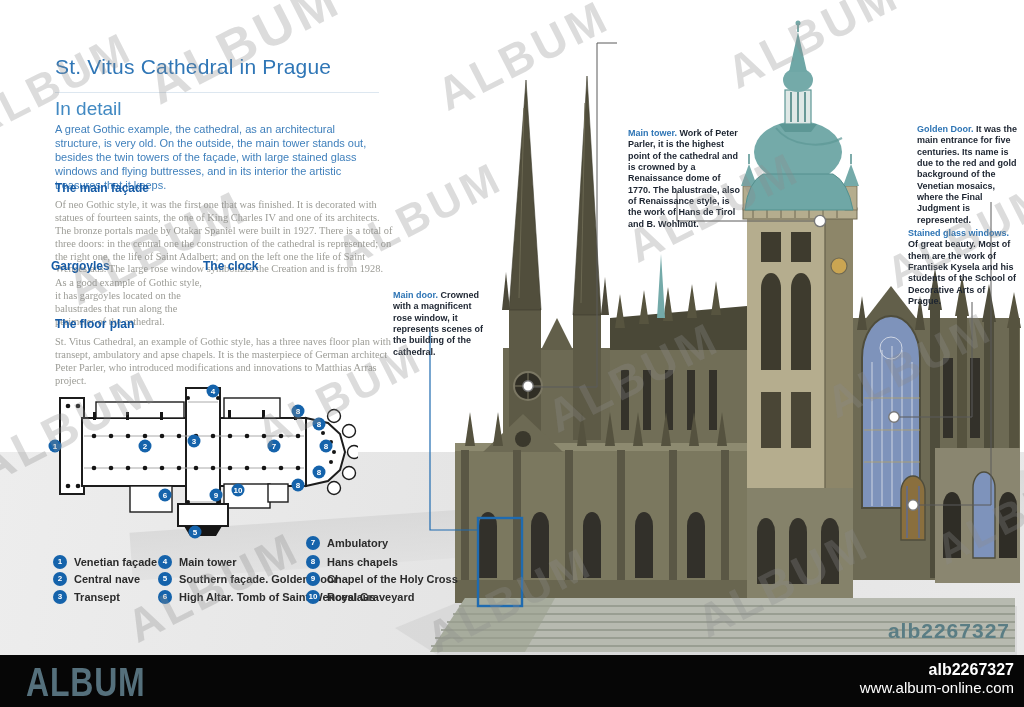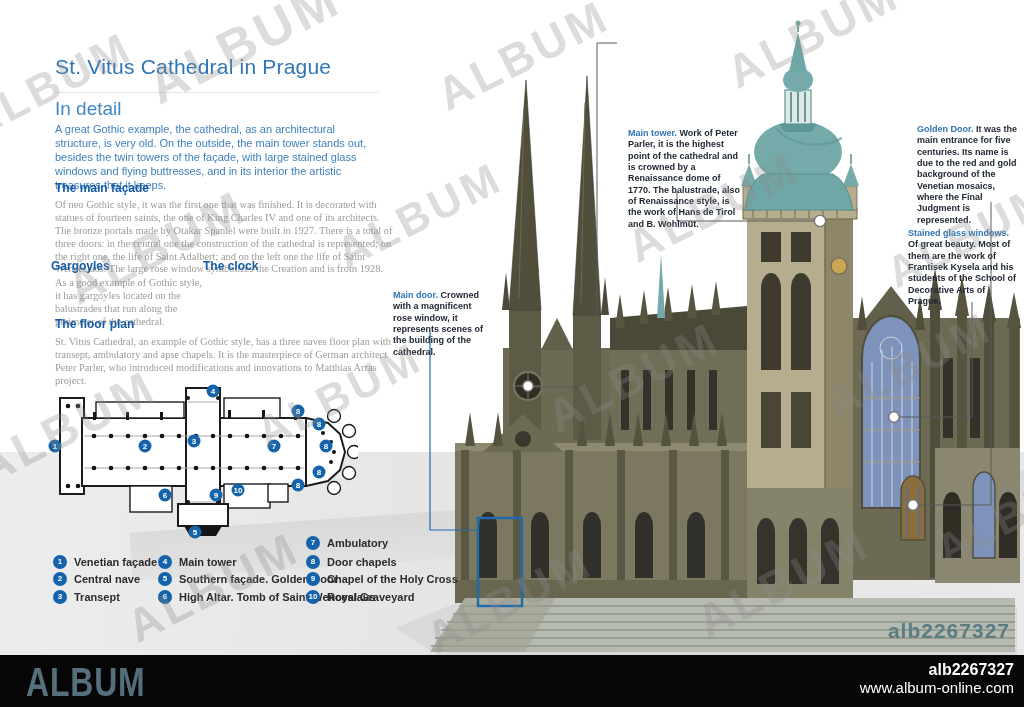--- a/index.html
+++ b/index.html
@@ -241,21 +241,21 @@
   <div class="legend-item" style="left:158px; top:590px;">
     <span class="lg-num">6</span>
     <span class="lg-label">High Altar. Tomb of Saint Wenceslaus</span>
   </div>
   <div class="legend-item" style="left:306px; top:536px;">
     <span class="lg-num">7</span>
     <span class="lg-label">Ambulatory</span>
   </div>
   <div class="legend-item" style="left:306px; top:555px;">
     <span class="lg-num">8</span>
-    <span class="lg-label">Door chapels</span>
+    <span class="lg-label">Hans chapels</span>
   </div>
   <div class="legend-item" style="left:306px; top:572px;">
     <span class="lg-num">9</span>
     <span class="lg-label">Chapel of the Holy Cross</span>
   </div>
   <div class="legend-item" style="left:306px; top:590px;">
     <span class="lg-num">10</span>
     <span class="lg-label">Royal Graveyard</span>
   </div>
 

